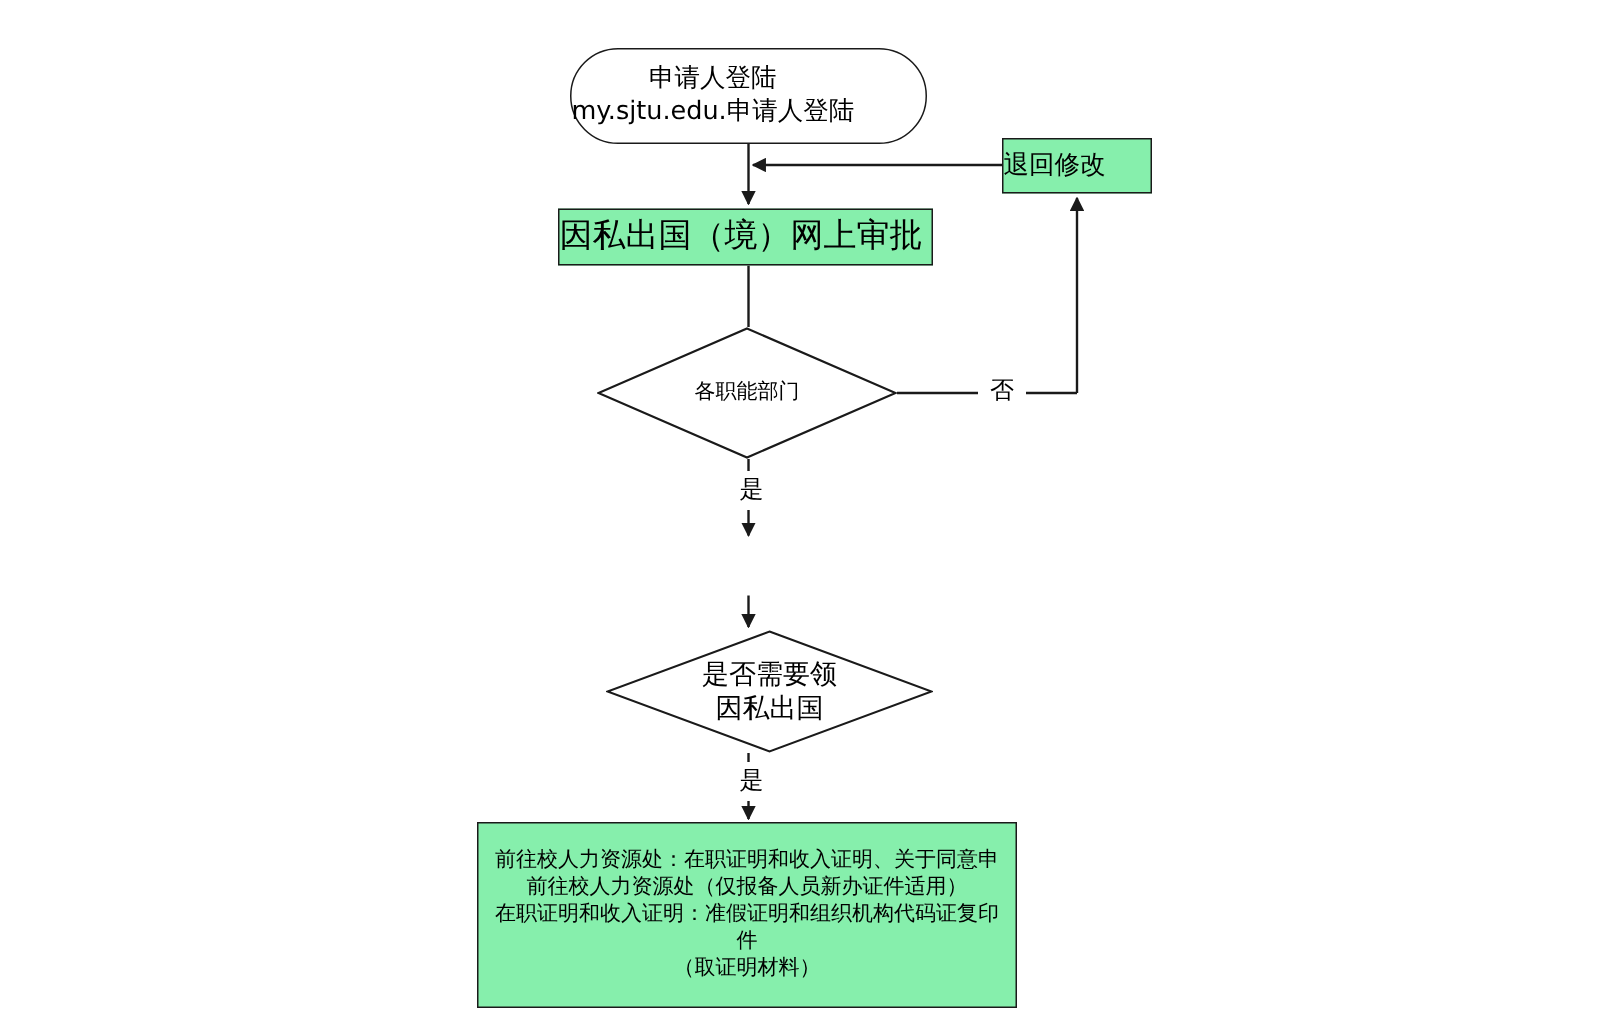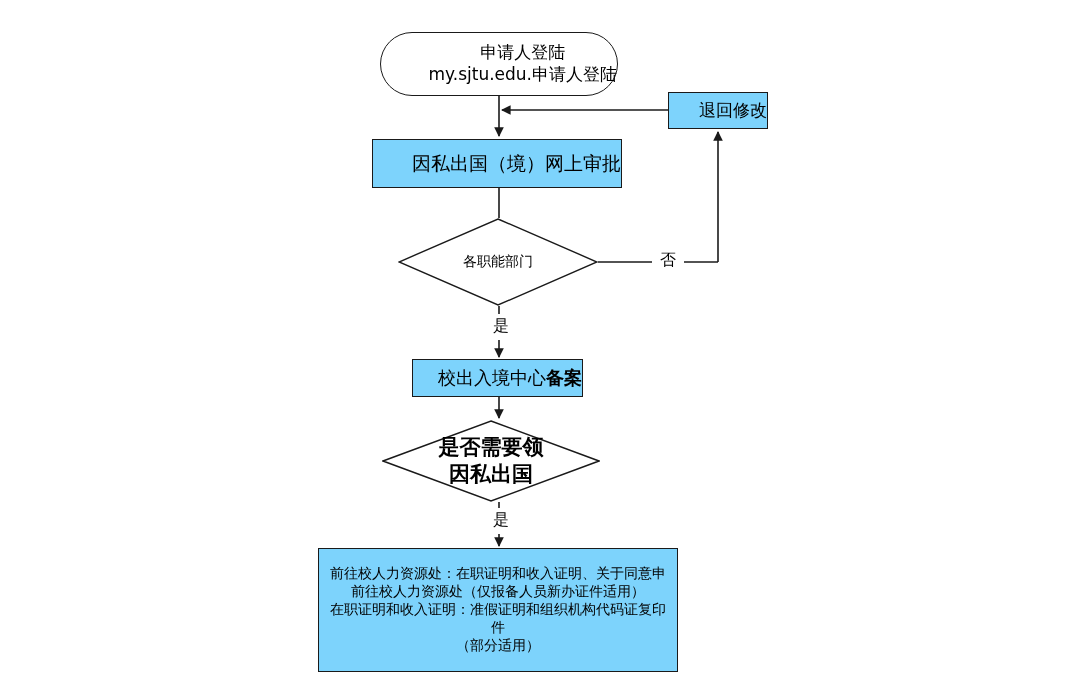--- a/index.html
+++ b/index.html
@@ -24,28 +24,28 @@
     top: 0;
     width: 1078px;
     height: 686px;
     pointer-events: none;
   }
   .node {
     position: absolute;
     box-sizing: border-box;
     display: flex;
     align-items: center;
-    justify-content: flex-end;
+    justify-content: flex-start;
     text-align: center;
     color: #000000;
     line-height: 1.28;
   }
   .node-box {
     border: 1px solid #1a1a1a;
-    background: #7dd3fc;
+    background: #86efac;
   }
   .node-oval {
     border: 1px solid #1a1a1a;
     background: #ffffff;
     border-radius: 999px;
   }
   .node-diamond {
     background: transparent;
   }
   .diamond-shape {
@@ -72,44 +72,43 @@
 
   
   #node-start {
     left: 380px; top: 32px; width: 238px; height: 64px;
     font-size: 17px;
   }
   #node-start .txt-line1 { display:block; }
   #node-start .txt-line2 { display:block; }
 
   #node-online-approval {
-    left: 372px; top: 139px; width: 250px; height: 49px;
-    font-size: 19px;
+    left: 372px; top: 139px; width: 250px; height: 38px;
+    font-size: 22px;
   }
 
   #node-return-revise {
     left: 668px; top: 92px; width: 100px; height: 37px;
     font-size: 17px;
   }
 
   #node-decision-depts {
     left: 398px; top: 218px; width: 200px; height: 88px;
     font-size: 14px;
   }
 
   #node-record {
     left: 412px; top: 359px; width: 171px; height: 38px;
     font-size: 18px;
   }
   #node-record .bold { font-weight: bold; }
 
   #node-decision-docs {
-    left: 382px; top: 420px; width: 218px; height: 82px;
-    font-size: 21px;
-    font-weight: bold;
+    left: 404px; top: 420px; width: 218px; height: 82px;
+    font-size: 18px;
   }
 
   #node-pickup-info {
     left: 318px; top: 548px; width: 360px; height: 124px;
     font-size: 14px;
     padding: 6px 8px;
   }
   #node-pickup-info .inner { width: 100%; }
   #node-pickup-info .line { display: block; }
 
@@ -165,42 +164,37 @@
 
   <div class="node node-diamond" id="node-decision-depts">
     <svg class="diamond-shape" viewBox="0 0 200 88" preserveAspectRatio="none" xmlns="http://www.w3.org/2000/svg">
       <polygon points="100,1 199,44 100,87 1,44" fill="#ffffff" stroke="#1a1a1a" stroke-width="1.4"></polygon>
     </svg>
     <div class="diamond-label">
       <span style="display:block">各职能部门</span>
     </div>
   </div>
 
-  <div class="node node-box" id="node-record">
-    <span>
-      <span>校出入境中心</span><span class="bold">备案</span>
-    </span>
-  </div>
 
   <div class="node node-diamond" id="node-decision-docs">
     <svg class="diamond-shape" viewBox="0 0 218 82" preserveAspectRatio="none" xmlns="http://www.w3.org/2000/svg">
       <polygon points="109,1 217,41 109,81 1,41" fill="#ffffff" stroke="#1a1a1a" stroke-width="1.4"></polygon>
     </svg>
     <div class="diamond-label">
       <span style="display:block">是否需要领</span>
       <span style="display:block">因私出国</span>
     </div>
   </div>
 
   <div class="node node-box" id="node-pickup-info">
     <div class="inner">
       <span class="line">前往校人力资源处：在职证明和收入证明、关于同意申</span>
       <span class="line">前往校人力资源处（仅报备人员新办证件适用）</span>
       <span class="line">在职证明和收入证明：准假证明和组织机构代码证复印件</span>
-      <span class="line">（部分适用）</span>
+      <span class="line">（取证明材料）</span>
     </div>
   </div>
 
   <span class="edge-label" id="label-no">否</span>
   <span class="edge-label" id="label-yes-1">是</span>
   <span class="edge-label" id="label-yes-2">是</span>
 
 </div>
 
 </body></html>

